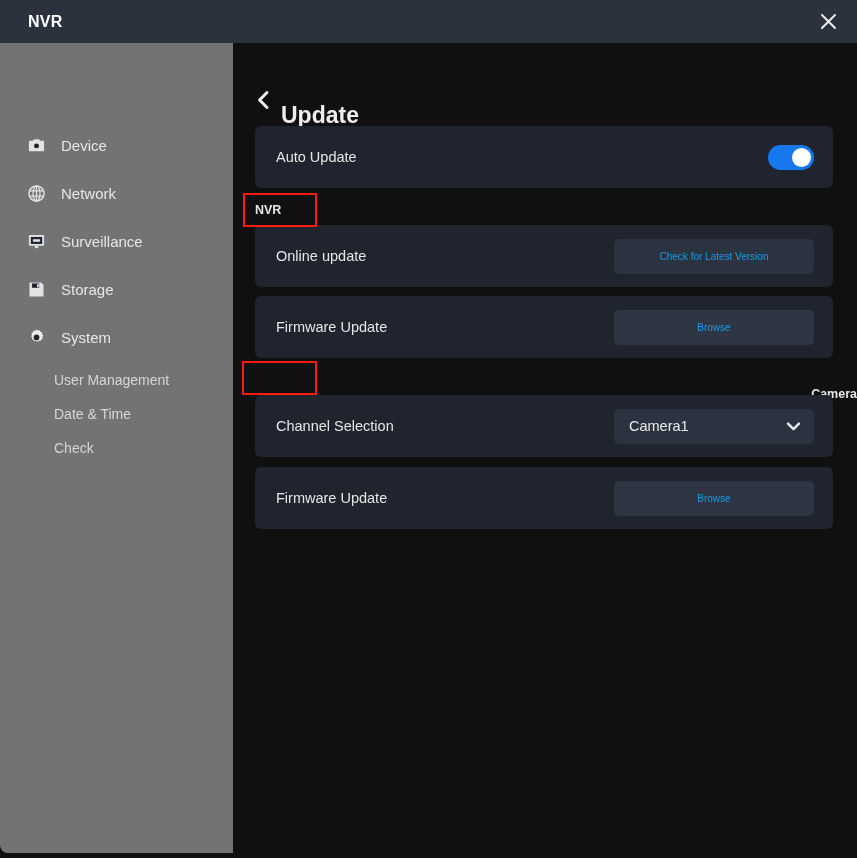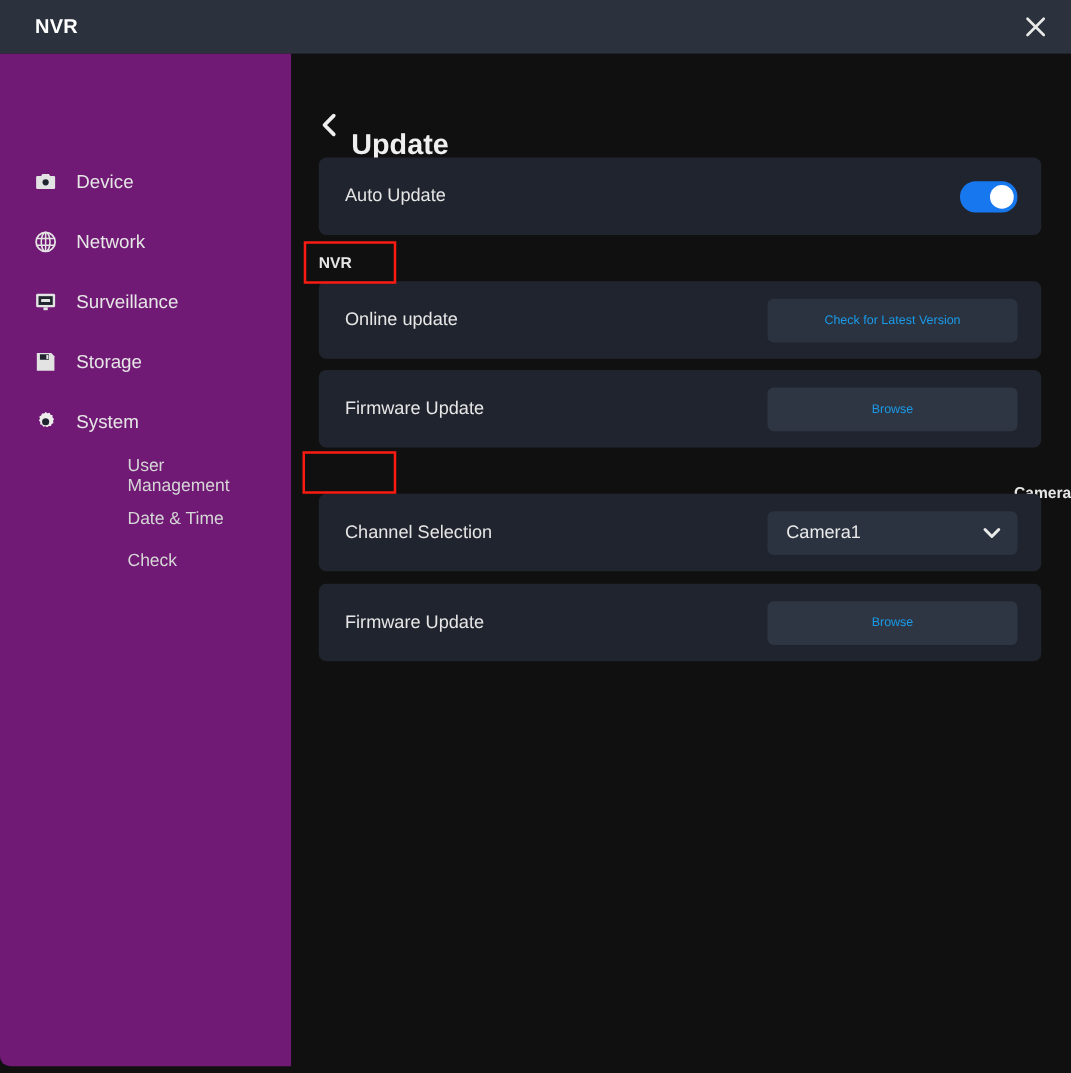--- a/index.html
+++ b/index.html
@@ -43,22 +43,23 @@
     cursor: pointer;
   }
   .close-btn svg { display: block; }
 
   
   .sidebar {
     position: absolute;
     left: 0; top: 43px;
     width: 233px;
     height: 810px;
-    background: #701a75;
+    background: #737373;
     border-bottom-left-radius: 8px;
+    text-align: right;
   }
   .nav-list { padding-top: 78px; }
 
   .nav-item {
     display: flex;
     align-items: center;
     height: 48px;
     padding-left: 26px;
     cursor: pointer;
   }
@@ -69,21 +70,21 @@
     justify-content: center;
     margin-right: 15px;
     flex: 0 0 auto;
   }
   .nav-icon svg { display: block; }
   .nav-label {
     font-size: 15px;
     color: #e6e6e6;
   }
 
-  .sub-list { padding-top: 2px; margin-left: 48px; }
+  .sub-list { padding-top: 2px; }
   .sub-item {
     height: 34px;
     margin: 0 27px 0 49px;
     display: flex;
     align-items: center;
     padding-left: 5px;
     border-radius: 4px;
     cursor: pointer;
   }
   .sub-item .sub-label {

